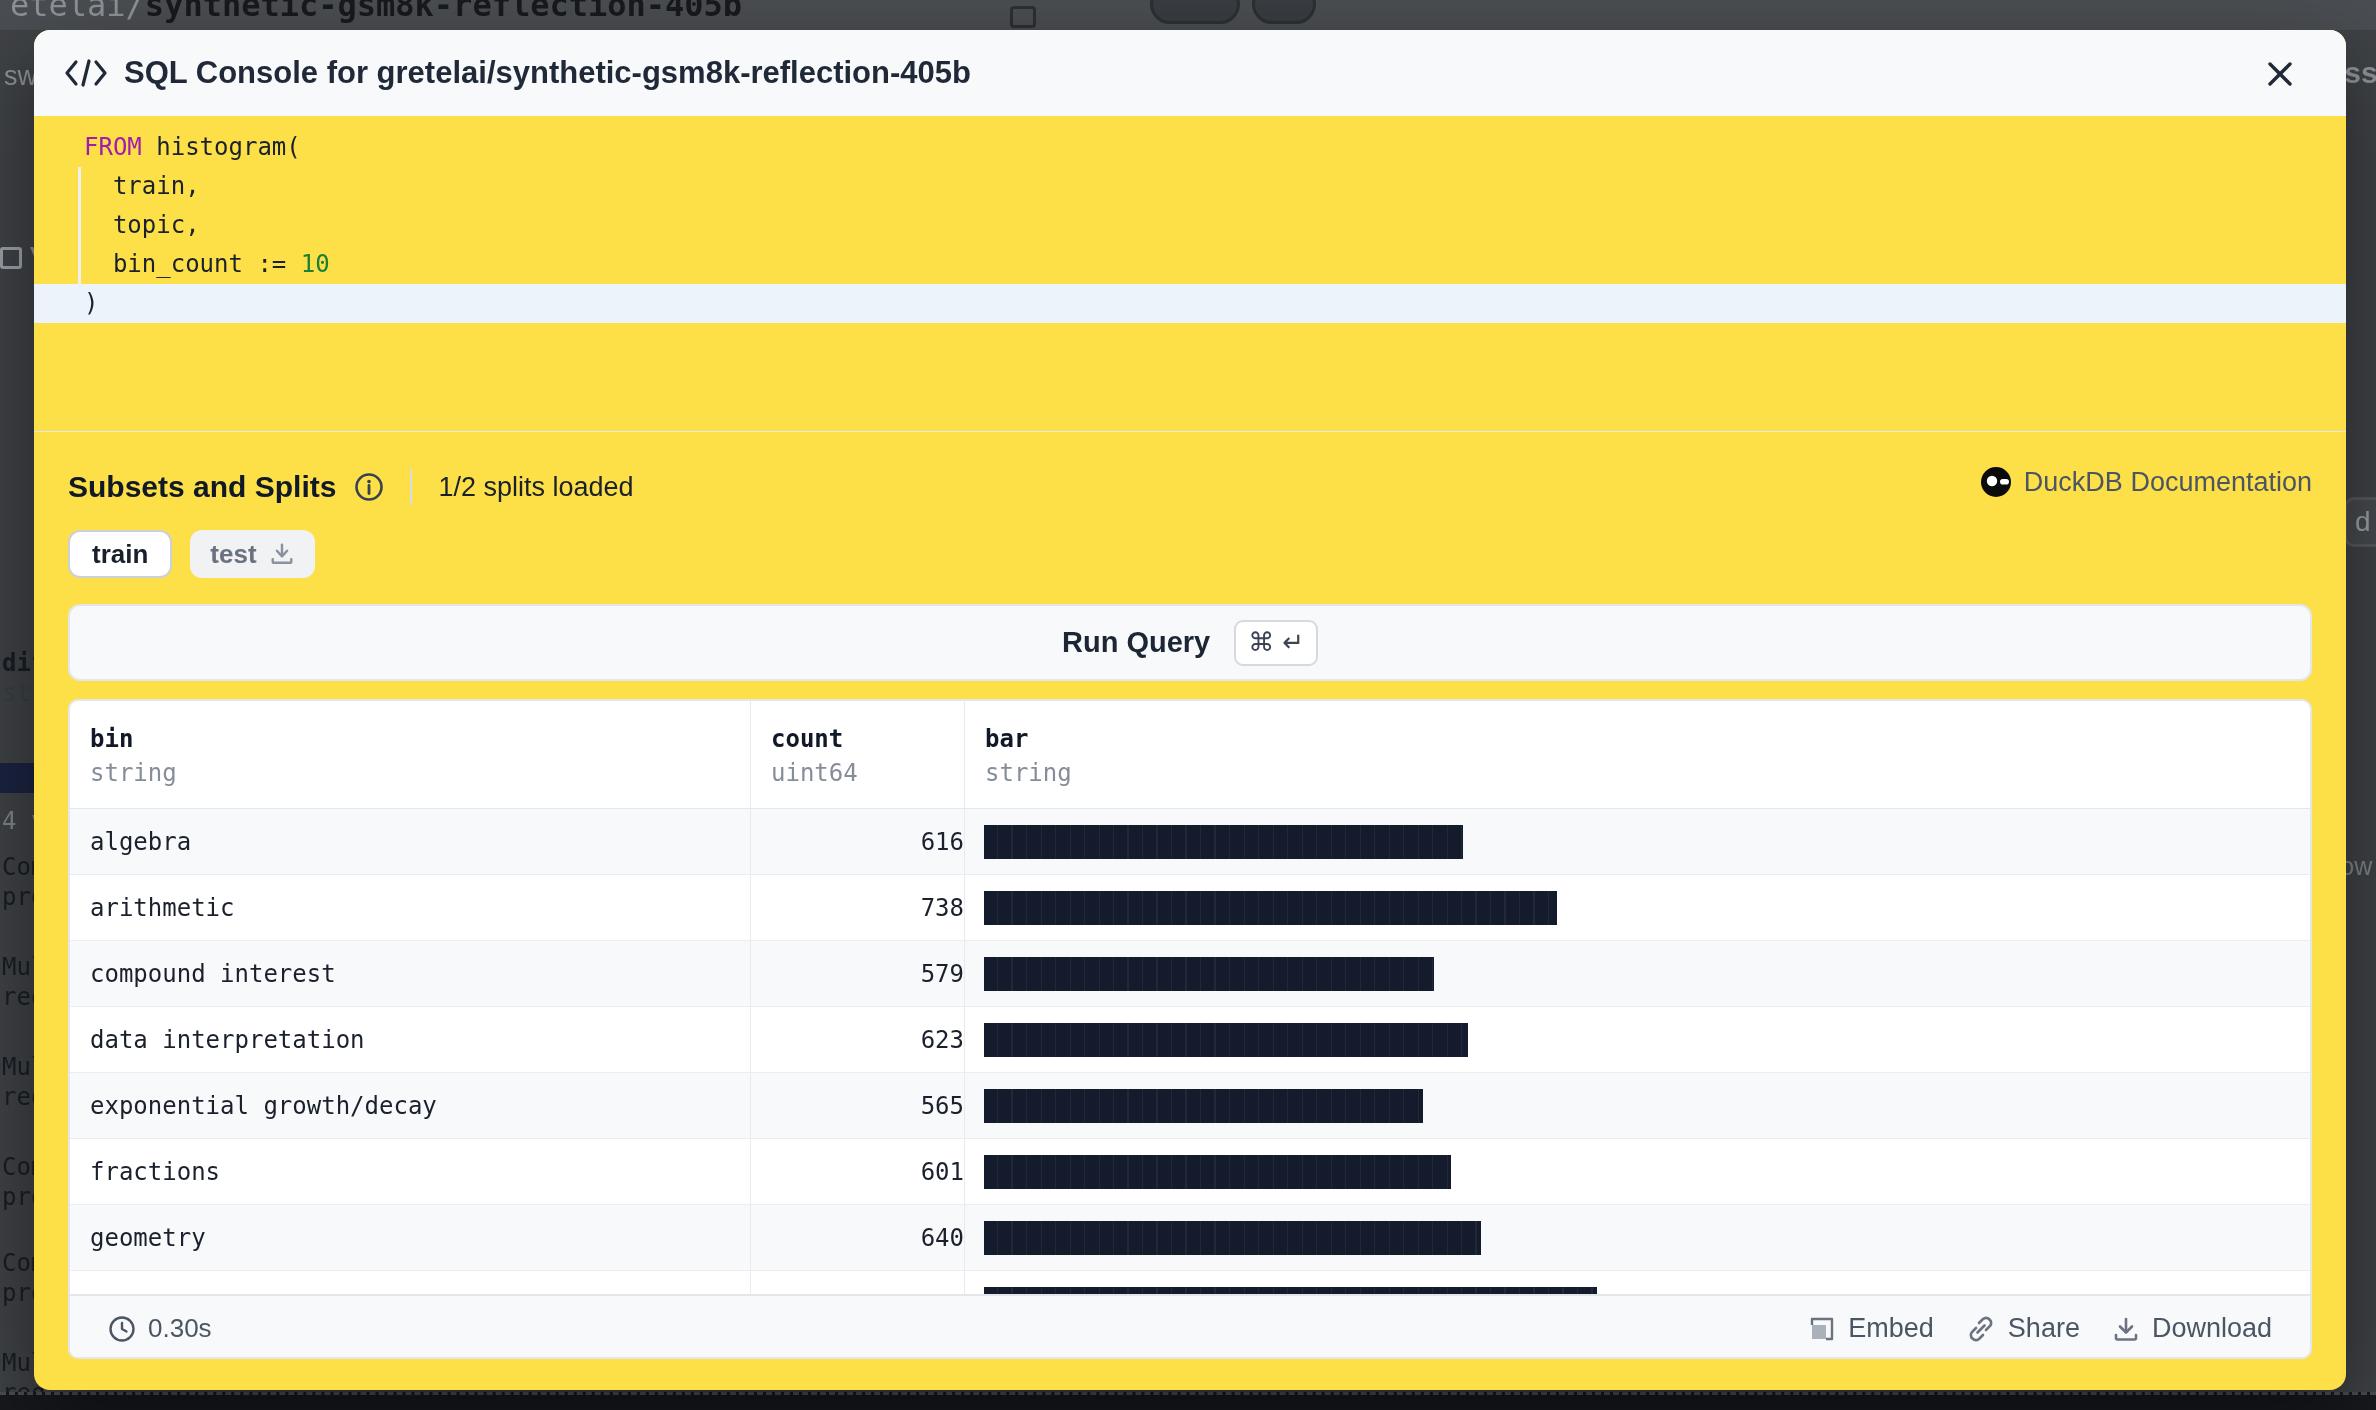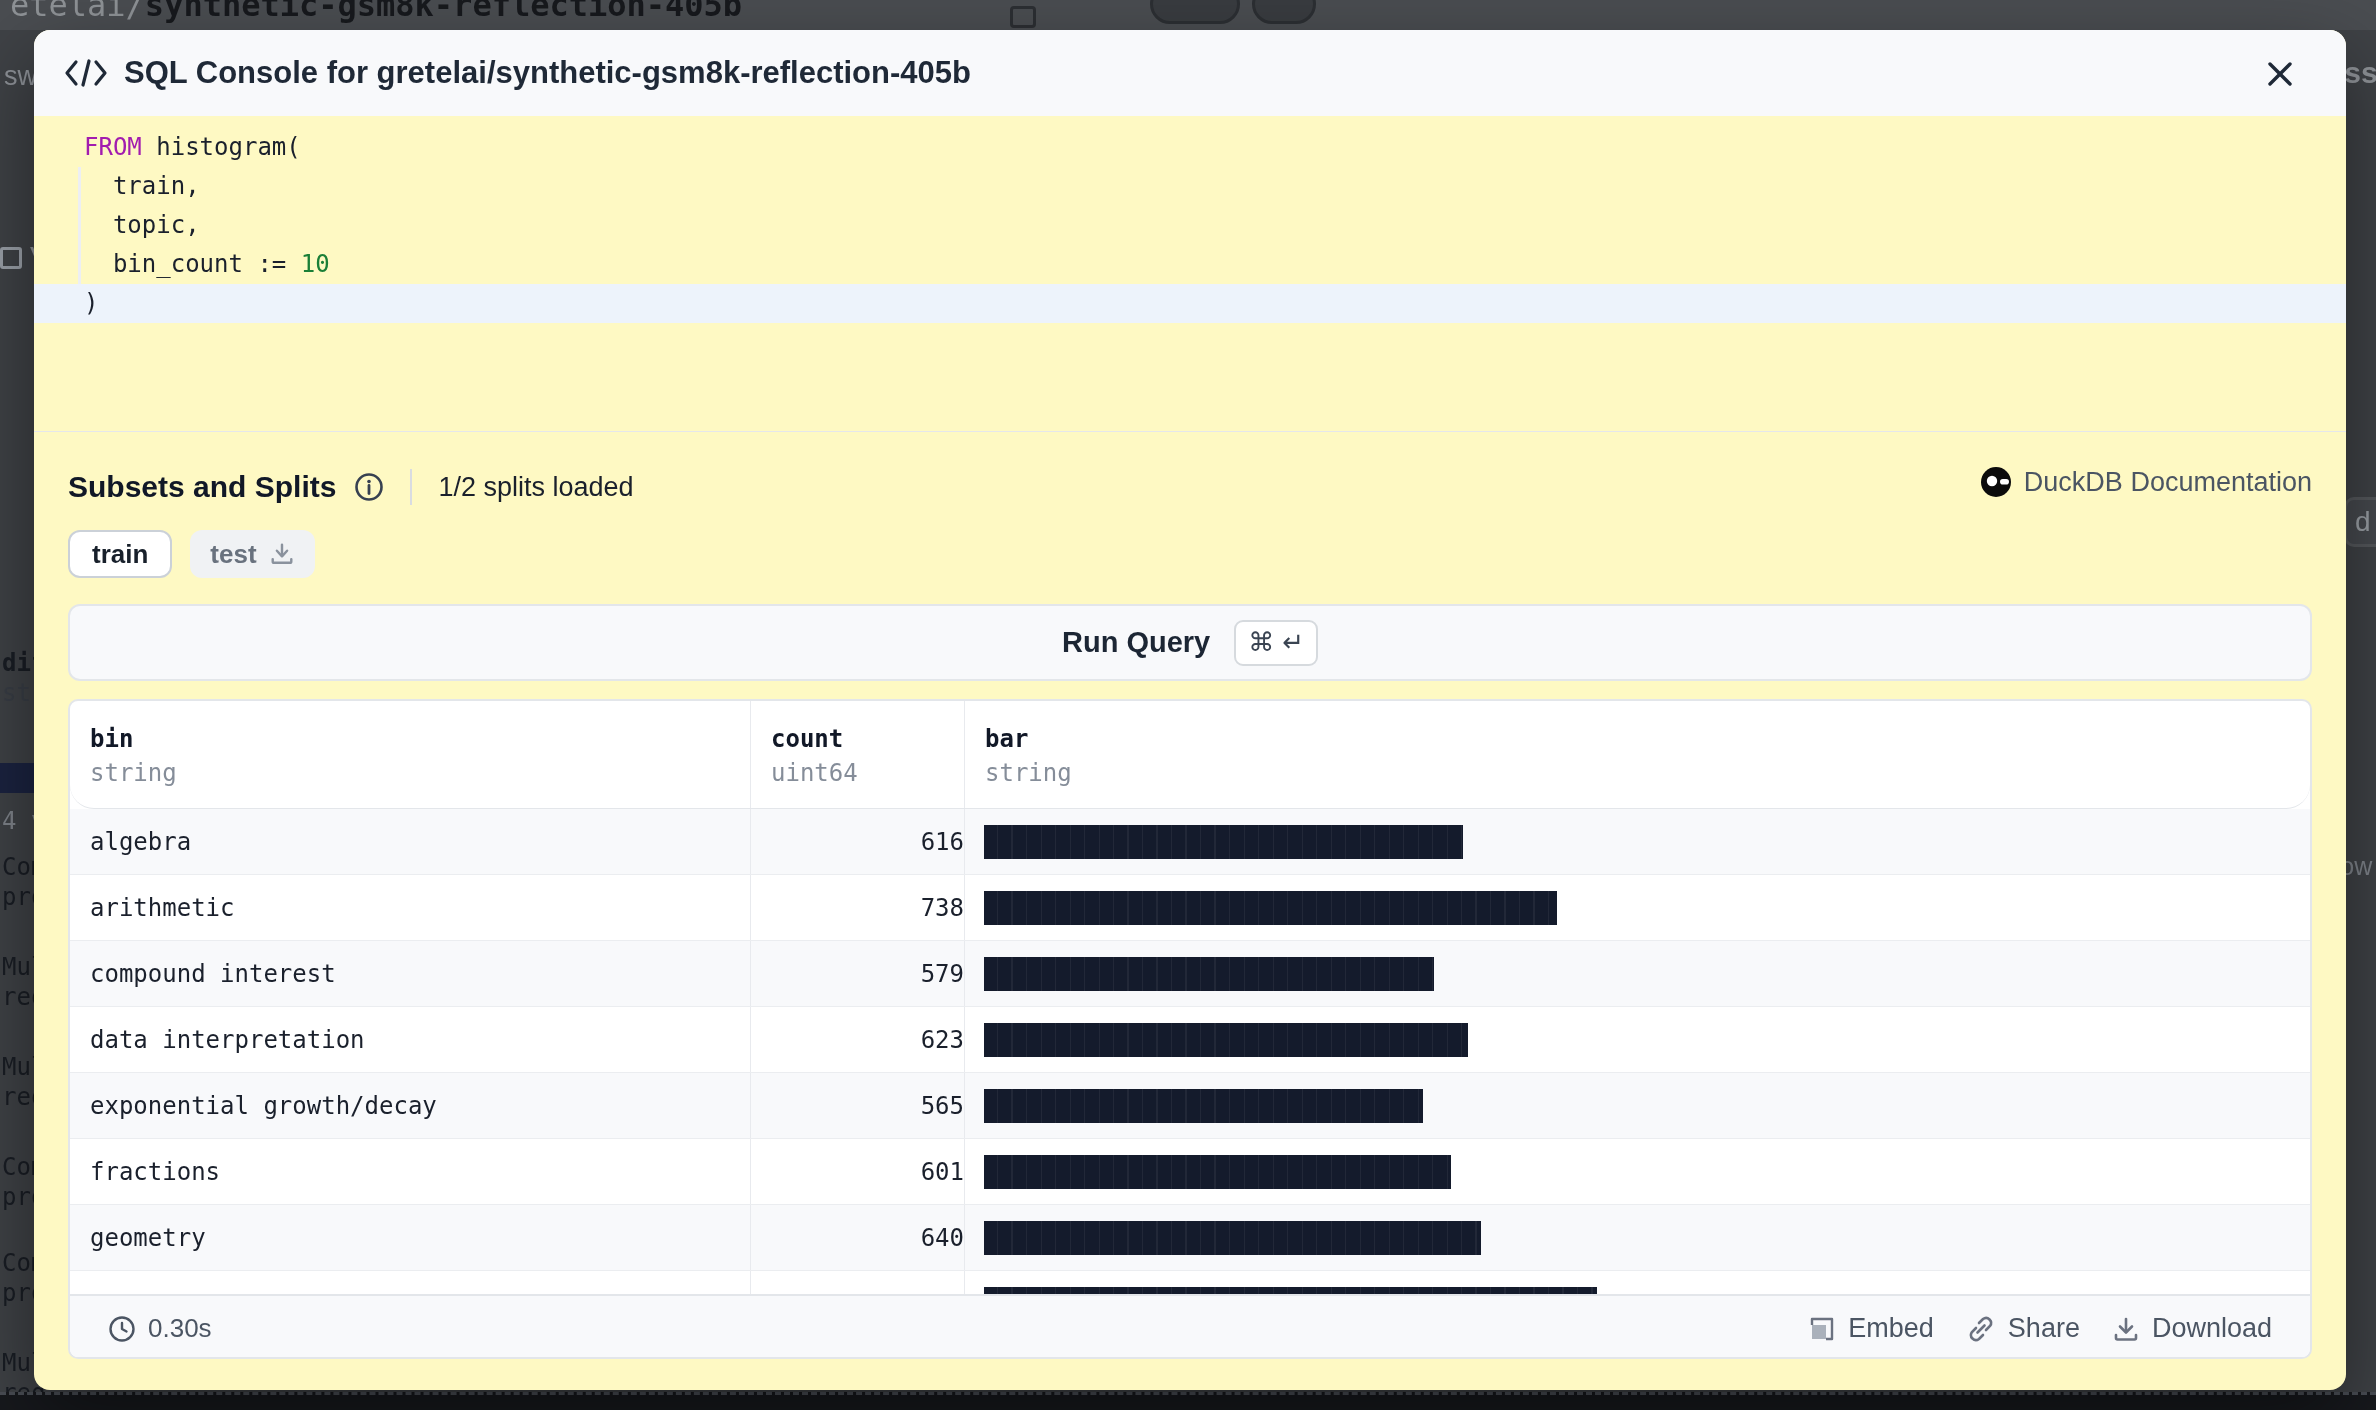--- a/index.html
+++ b/index.html
@@ -19,21 +19,21 @@
   .bd-pill { position:absolute; top:-16px; height:40px; border:3px solid #2c2f33; border-radius:20px; background:#393c40; }
   .bd-frag { color:#8d9197; font-size:27px; white-space:nowrap; }
   .bd-mono { font-family:"DejaVu Sans Mono", monospace; font-size:24px; color:#191d24; white-space:pre; line-height:30px; }
   .bd-mono .sub { color:#383d45; }
   .bd-navybar { left:0; top:763px; width:36px; height:30px; background:#1b2340; }
   .bd-dbtn { left:2344px; top:497px; width:34px; height:50px; background:#46494e; border:3px solid #55585c; border-right:none; border-radius:10px 0 0 10px; color:#9ba0a6; font-size:28px; line-height:44px; padding-left:8px; }
   .bd-bottomband { left:0; top:1392px; width:2376px; height:18px; background:#17191d; border-top:3px dashed #4a4e55; }
   
   .modal {
     position:absolute; left:34px; top:30px; width:2312px; height:1360px;
-    background:#fef9c3; border-radius:16px;
+    background:#fde047; border-radius:16px;
     box-shadow:0 30px 80px rgba(0,0,0,.45);
   }
   .m-header {
     height:86px; background:#f8f9fb; border-radius:16px 16px 0 0;
     display:flex; align-items:center; padding-left:30px; gap:16px; position:relative;
   }
   .m-title { font-size:31px; font-weight:bold; color:#1f2937; }
   .m-close { position:absolute; right:46px; top:24px; width:40px; height:40px; background:none; border:none; cursor:pointer; color:#1f2937; display:flex; align-items:center; justify-content:center; }
   
   .editor { position:relative; height:316px; padding-top:12px; border-bottom:1px solid #e5e7eb; font-family:"DejaVu Sans Mono", monospace; font-size:24px; color:#1a202c; }
@@ -52,21 +52,21 @@
   .split-btn { height:48px; border-radius:12px; font-size:26px; font-weight:bold; display:flex; align-items:center; gap:12px; cursor:pointer; font-family:inherit; }
   .split-btn.active { background:#ffffff; border:2px solid #cbd1d8; color:#18202b; padding:0 22px; }
   .split-btn.inactive { background:#f0f2f4; border:none; color:#69727e; padding:0 20px; }
   
   .run-bar { margin:26px 34px 0 34px; height:77px; background:#f8f9fb; border:2px solid #e3e6ea; border-radius:12px; display:flex; align-items:center; justify-content:center; cursor:pointer; width:calc(100% - 68px); font-family:inherit; }
   .run-label { font-size:29px; font-weight:bold; color:#1c2634; }
   .kbd { margin-left:24px; height:46px; background:#ffffff; border:2px solid #d6dade; border-radius:9px; padding:0 12px; display:flex; align-items:center; gap:8px; font-size:26px; color:#3a4452; }
   
   .table-card { margin:18px 34px 0 34px; width:2244px; height:660px; border:2px solid #e3e6ea; border-radius:10px; overflow:hidden; background:#fff; }
   .t-grid { display:grid; grid-template-columns:681px 214px 1fr; }
-  .t-head { height:108px; border-bottom:1px solid #e3e6ea;border-radius:24px; }
+  .t-head { height:108px; border-bottom:1px solid #e3e6ea; }
   .t-head .cell { padding:24px 20px 0 20px; font-family:"DejaVu Sans Mono", monospace; }
   .col-name { font-size:24px; font-weight:bold; color:#111827; }
   .col-type { font-size:24px; color:#858d99; margin-top:6px; }
   .cell-b1, .cell-b2 { border-right:1px solid #e8eaee; }
   .t-row { height:66px; border-bottom:1px solid #ebedf0; }
   .t-row.alt { background:#f8f9fb; }
   .t-row .cell { display:flex; align-items:center; font-family:"DejaVu Sans Mono", monospace; font-size:24px; color:#1a202c; }
   .cell-bin { padding-left:20px; }
   .cell-count { justify-content:flex-end; }
   .cell-bar { padding-left:19px; }

